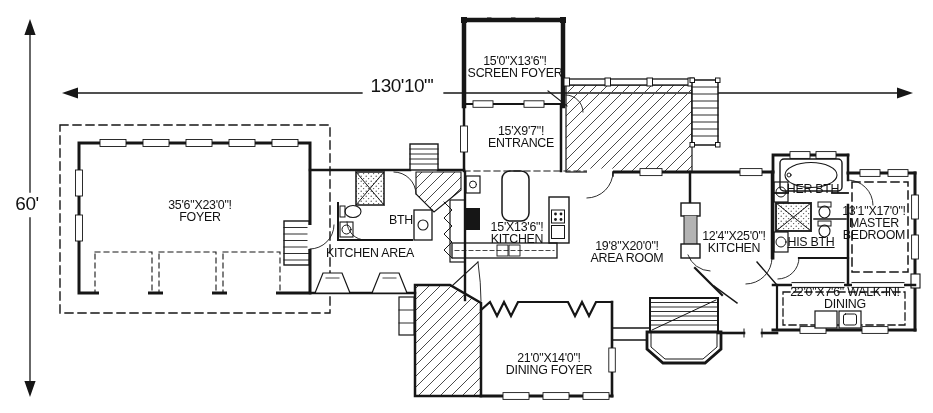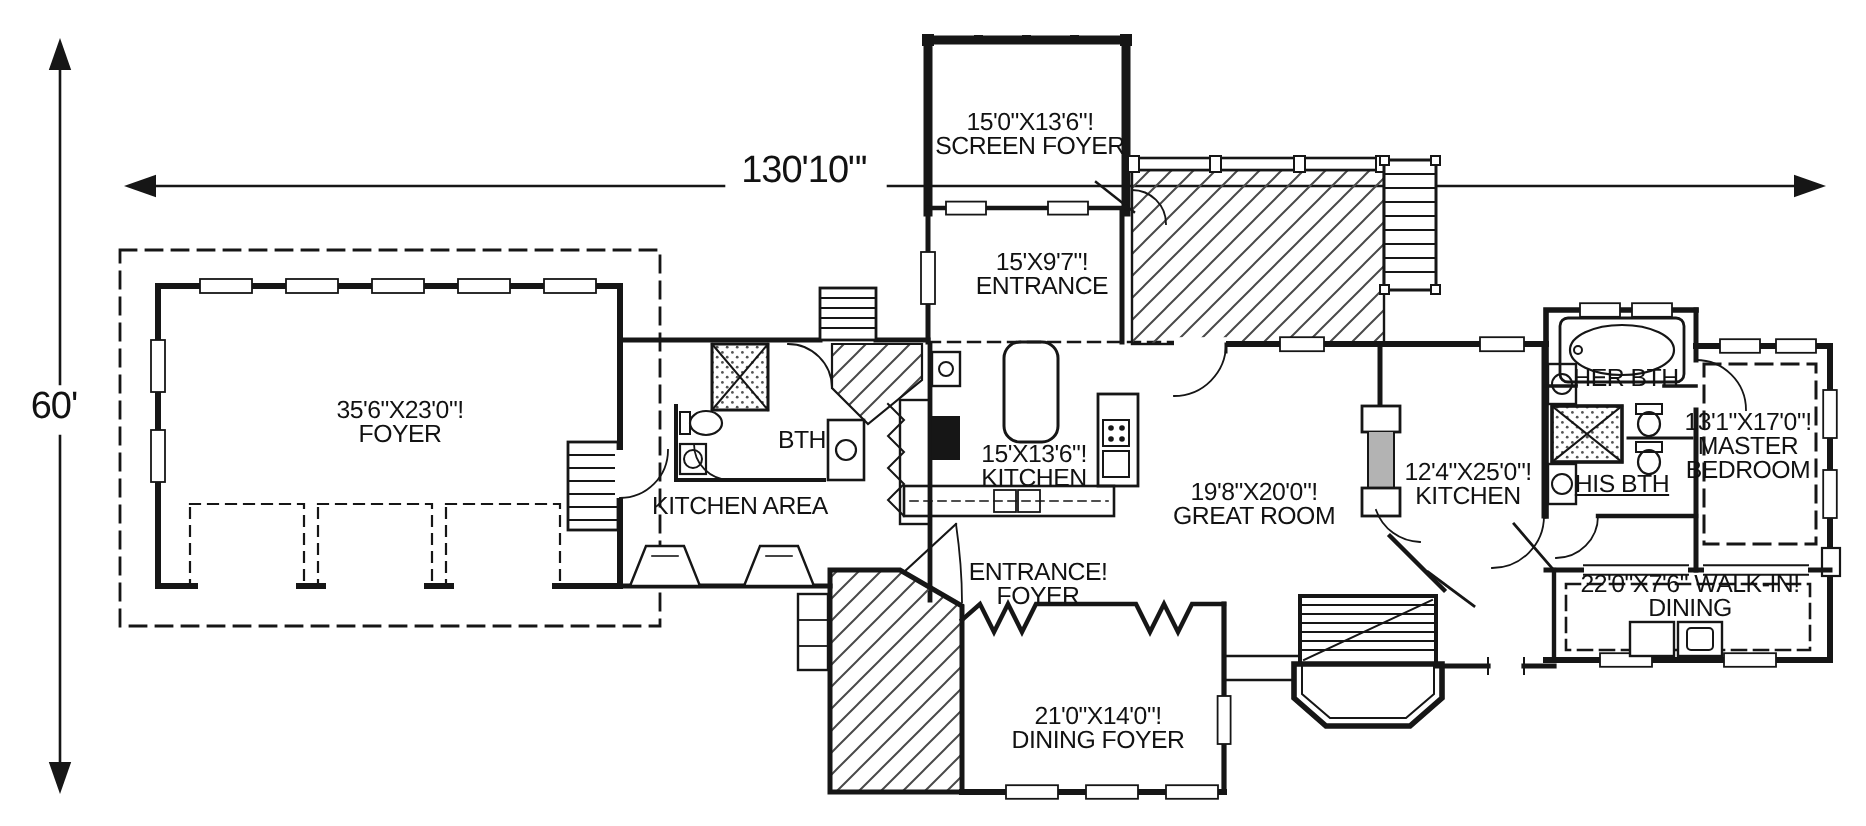--- a/index.html
+++ b/index.html
@@ -338,43 +338,39 @@
 </div>
 <div class="room-label" style="left:370px;top:247px;">
   <span>KITCHEN AREA</span>
 </div>
 <div class="room-label" style="left:517px;top:221px;">
   <span>15'X13'6"!</span>
   <span>KITCHEN</span>
 </div>
 <div class="room-label" style="left:627px;top:240px;">
   <span>19'8"X20'0"!</span>
-  <span>GREAT ROOM</span>
+  <span>AREA ROOM</span>
 </div>
 <div class="room-label" style="left:734px;top:230px;">
   <span>12'4"X25'0"!</span>
   <span>KITCHEN</span>
 </div>
 <div class="room-label" style="left:813px;top:183px;">
   <span>HER BTH</span>
 </div>
 <div class="room-label" style="left:811px;top:236px;text-decoration:underline;">
   <span>HIS BTH</span>
 </div>
 <div class="room-label" style="left:874px;top:205px;">
   <span>13'1"X17'0"!</span>
   <span>MASTER</span>
   <span>BEDROOM</span>
 </div>
 <div class="room-label" style="left:845px;top:286px;">
   <span>22'0"X7'6" WALK-IN!</span>
   <span>DINING</span>
 </div>
-<div class="room-label" style="left:519px;top:280px;">
-  <span>ENTRANCE!</span>
-  <span>FOYER</span>
-</div>
 <div class="room-label" style="left:549px;top:352px;">
   <span>21'0"X14'0"!</span>
   <span>DINING FOYER</span>
 </div>
 
 </div>
 
 </body></html>

